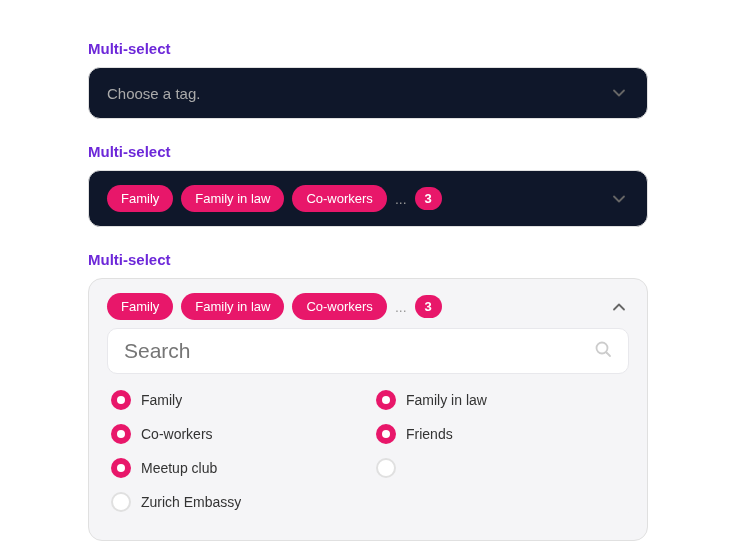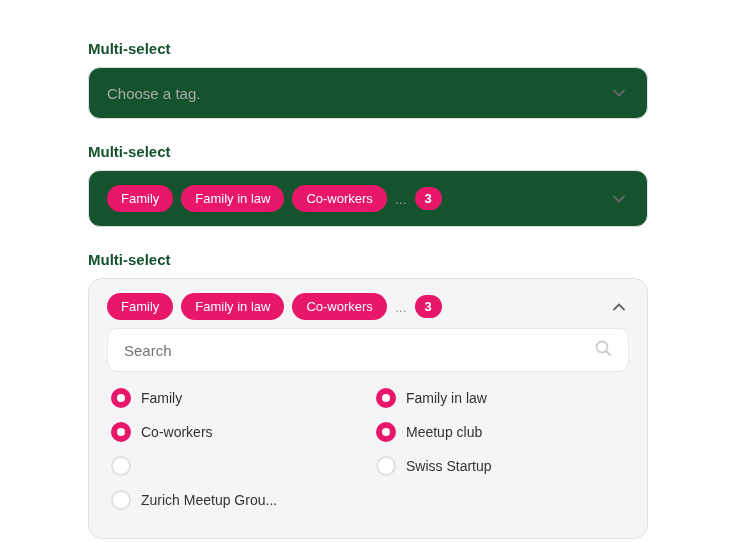--- a/index.html
+++ b/index.html
@@ -17,29 +17,29 @@
     .page-container {
       width: 560px;
       display: flex;
       flex-direction: column;
       gap: 24px;
     }
 
     .section-label {
       font-size: 15px;
       font-weight: 700;
-      color: #14532d;
+      color: #6d28d9;
       margin-bottom: 10px;
     }
 
     
     .dropdown-box {
       border: 1.5px solid #e0e0e0;
       border-radius: 12px;
-      background: #14532d;
+      background: #0f172a;
       padding: 14px 18px;
       display: flex;
       align-items: center;
       justify-content: space-between;
       cursor: pointer;
       min-height: 52px;
     }
 
     .dropdown-placeholder {
       color: #aaaaaa;
@@ -97,21 +97,21 @@
       padding: 10px 16px;
       display: flex;
       align-items: center;
       gap: 10px;
       margin: 8px 0 6px 0;
     }
 
     .search-input {
       border: none;
       outline: none;
-      font-size: 15px;
+      font-size: 21px;
       color: #404040;
       background: transparent;
       flex: 1;
     }
 
     .search-icon {
       color: #bbbbbb;
       font-size: 16px;
     }
 
@@ -255,34 +255,34 @@
         </div>
         <div class="option-item">
           <div class="option-circle checked"></div>
           <span class="option-text">Family in law</span>
         </div>
 
         <div class="option-item">
           <div class="option-circle checked"></div>
           <span class="option-text">Co-workers</span>
         </div>
+        <div class="option-item">
+          <div class="option-circle checked"></div>
+          <span class="option-text">Friends</span>
+        </div>
 
         <div class="option-item">
           <div class="option-circle checked"></div>
           <span class="option-text">Meetup club</span>
         </div>
         <div class="option-item">
           <div class="option-circle"></div>
         </div>
 
         <div class="option-item">
           <div class="option-circle"></div>
-          <span class="option-text">Swiss Startup</span>
-        </div>
-        <div class="option-item">
-          <div class="option-circle"></div>
-          <span class="option-text">Zurich Meetup Grou...</span>
+          <span class="option-text">Zurich Embassy</span>
         </div>
       </div>
     </div>
   </div>
 
 </div>
 
 </body></html>

